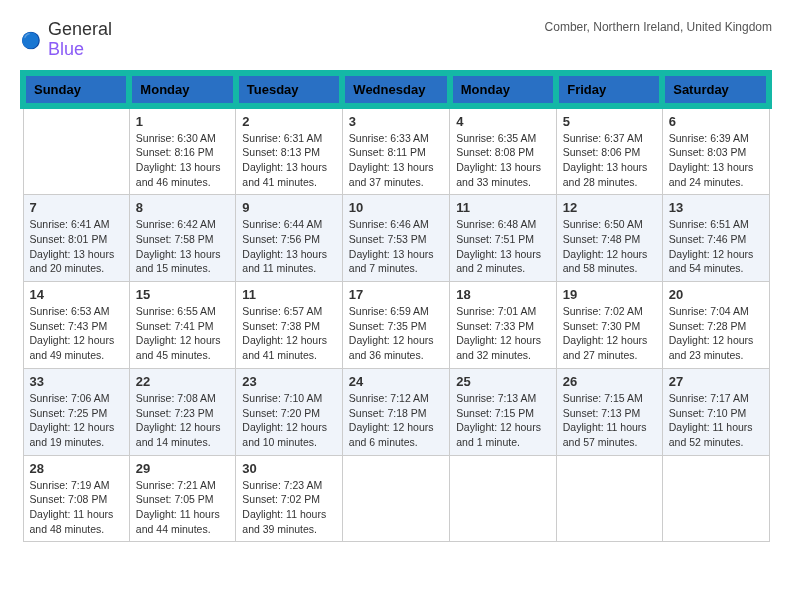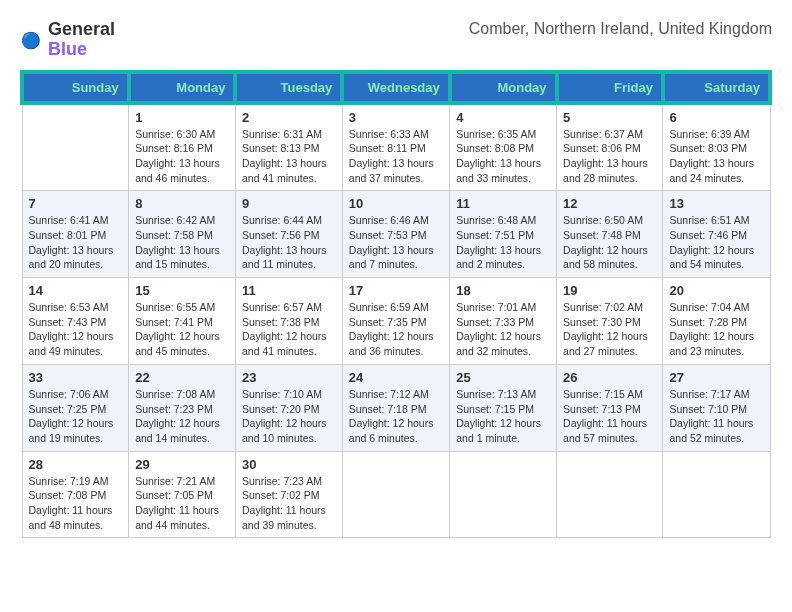--- a/index.html
+++ b/index.html
@@ -16,53 +16,53 @@
       align-items: flex-start;
       margin-bottom: 10px;
     }
     .logo {
       display: flex;
       align-items: center;
       gap: 4px;
     }
     .logo-text {
       font-size: 18px;
-      font-weight: bold;
+      font-weight: normal;
       line-height: 1.1;
     }
     .logo-general { color: #333; }
     .logo-blue { color: #8b5cf6; }
     .logo-icon {
       width: 24px;
       height: 24px;
     }
     .title-area {
       text-align: right;
     }
     .month-title {
       font-size: 32px;
       font-weight: bold;
       color: #333;
     }
     .subtitle {
-      font-size: 16px;
+      font-size: 12px;
       color: #555;
     }
     .calendar {
       width: 100%;
       border-collapse: collapse;
       border: 1px solid #ccc;
     }
     .calendar th {
       background: #2970c4;
-      color: #86efac;
-      text-align: right;
+      color: #000000;
+      text-align: left;
       padding: 6px 8px;
       font-size: 13px;
-      border: 4px solid #14b8a6;
+      border: 6px solid #14b8a6;
     }
     .calendar td {
       vertical-align: top;
       border: 1px solid #ccc;
       padding: 5px 6px;
       width: 108px;
       min-height: 80px;
       background: #fff;
     }
     .day-number {

